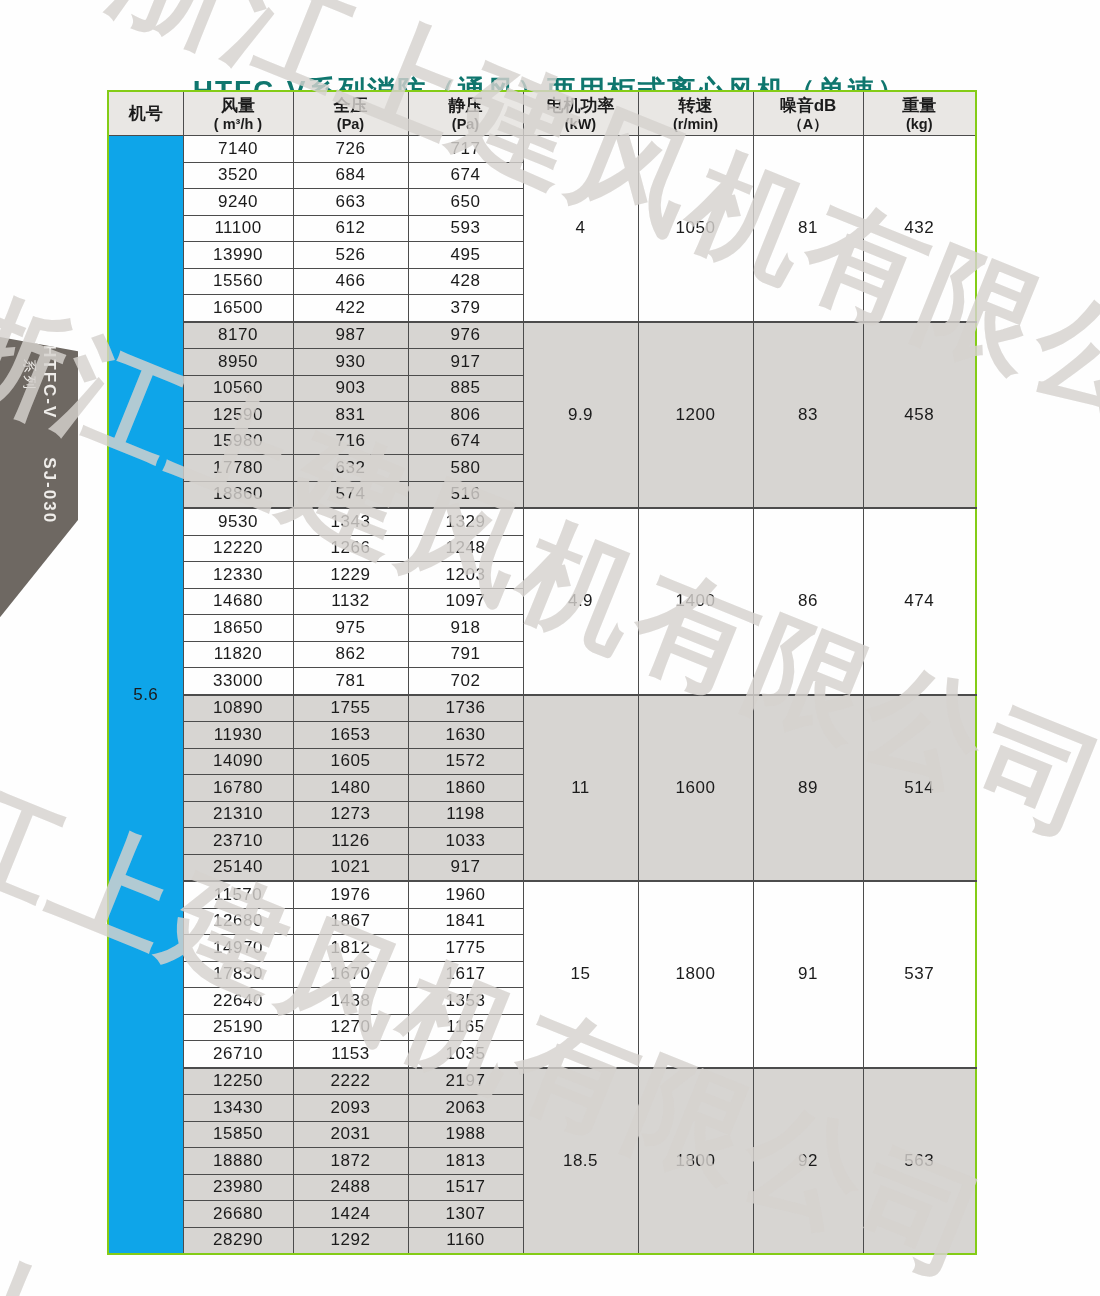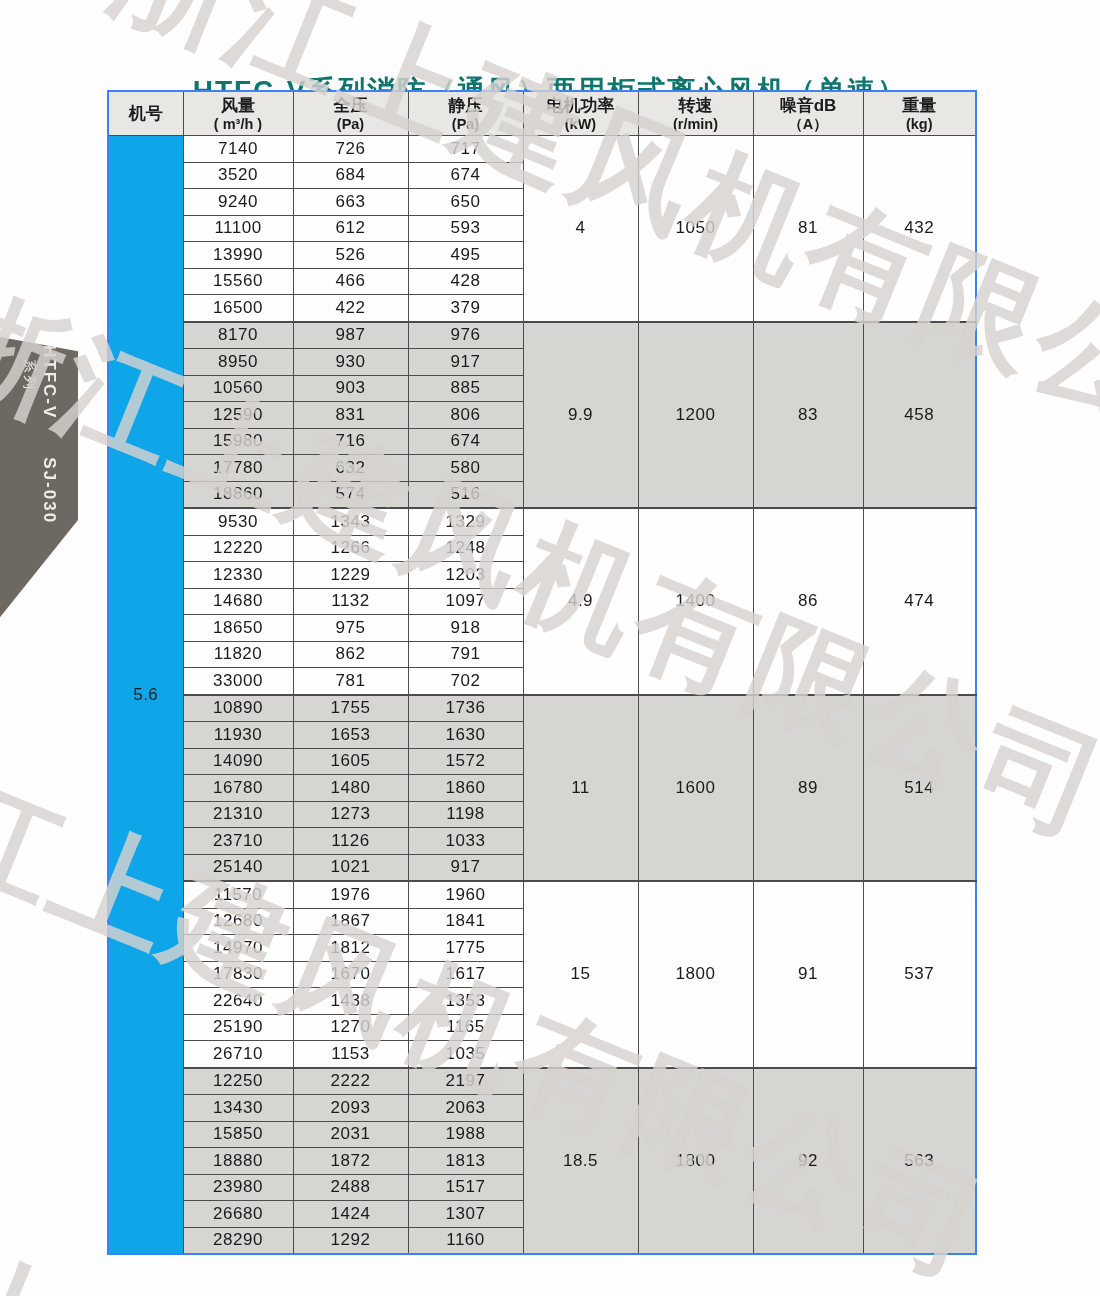--- a/index.html
+++ b/index.html
@@ -18,21 +18,21 @@
     text-align: center;
     font-size: 28px; font-weight: bold; letter-spacing: 2px;
     color: #0f766e;
     margin-top: 32px;
   }
 
   
   .table-wrap { position: absolute; left: 107px; top: 90px; z-index: 1; }
   table.spec {
     border-collapse: collapse; table-layout: fixed; width: 868px;
-    border: 2px solid #3b82f6;
+    border: 2px solid #84cc16;
     padding-left: 45px;
   }
   table.spec th, table.spec td {
     border: 1px solid #4c4c4c;
     text-align: center; vertical-align: middle;
     padding: 0; overflow: hidden;
   }
   thead th {
     background: #e9e7e4; height: 43px;
     border-bottom-width: 2px;

